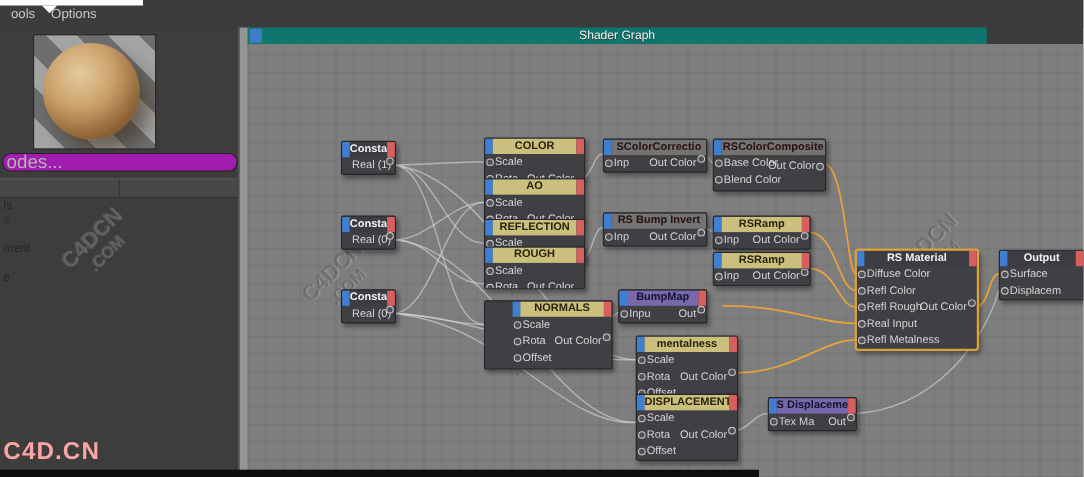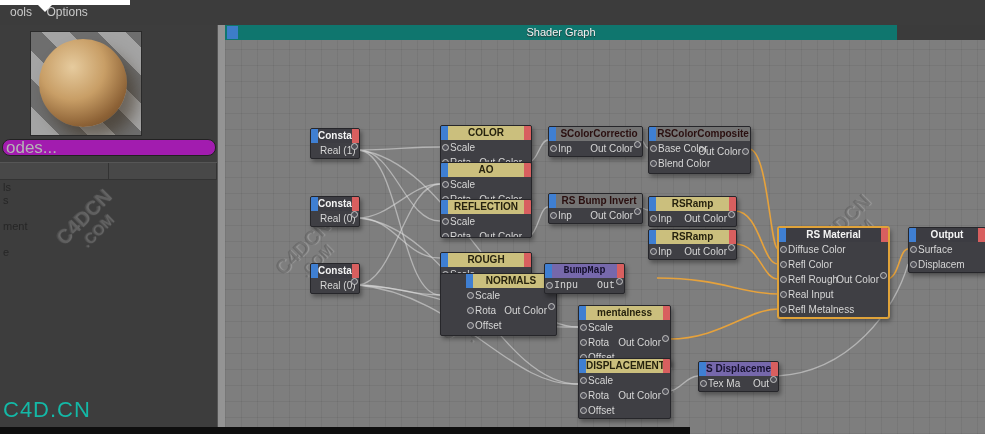--- a/index.html
+++ b/index.html
@@ -20,21 +20,21 @@
   .sphere{position:absolute;left:8px;top:7px;width:88px;height:88px;border-radius:50%;
           background:radial-gradient(circle at 38% 32%,#e6cb9e 0%,#c89e66 40%,#8d6236 72%,#5a3d20 100%);
           box-shadow:10px 12px 16px rgba(50,35,18,.5);}
   .search{position:absolute;left:2px;top:114px;width:209px;height:15px;background:#a21caf;border:1px solid #222;
           border-radius:8px;color:#b5b5b5;font-size:17px;line-height:15px;padding-left:3px;overflow:hidden;}
   .cols{position:absolute;left:0;top:137px;width:217px;height:16px;background:#484848;border-top:1px solid #565656;border-bottom:1px solid #333;display:flex;}
   .col{flex:1;border-right:1px solid #333;}
   .nodelist{position:absolute;left:3px;top:156px;color:#262626;font-size:11px;line-height:13px;}
   .nodelist div{height:13px;}
   .nl-gap{height:14px;}
-  .brand{position:absolute;left:3px;top:372px;color:#14b8a6;font-size:22px;letter-spacing:1px;font-weight:400;}
+  .brand{position:absolute;left:3px;top:372px;color:#fca5a5;font-size:22px;letter-spacing:1px;font-weight:700;}
 
   
   .vstrip{position:absolute;left:217px;top:25px;width:8px;height:409px;background:#949494;border-left:1px solid #555;border-right:1px solid #666;}
 
   
   .graph-title{position:absolute;left:225px;top:25px;width:672px;height:15px;background:#0f766e;border-bottom:1px solid #4a4a4a;}
   .graph-title .tsq{position:absolute;left:2px;top:1px;width:11px;height:13px;background:#3d7dc8;}
   .graph-title .ttext{display:block;text-align:center;color:#f2f2f2;font-size:11px;line-height:15px;text-shadow:0 1px 1px #333;}
   .canvas{position:absolute;left:225px;top:40px;width:760px;height:394px;background:#7e7e7e;
           background-image:
@@ -196,21 +196,21 @@
   </div>
   <div class="node" style="left:440px;top:199px;width:90px;height:37px;">
     <div class="hd tan">
         <span class="tab blue"></span>
         <span class="ttl">REFLECTION</span>
         <span class="tab red"></span>
       </div>
     <div class="row"><i class="port l"></i><span>Scale</span></div>
     <div class="row"><i class="port l"></i><span>Rota</span><span class="r">Out Color</span></div>
   </div>
-  <div class="node" style="left:440px;top:252px;width:90px;height:37px;">
+  <div class="node" style="left:440px;top:224px;width:90px;height:37px;">
     <div class="hd tan">
         <span class="tab blue"></span>
         <span class="ttl">ROUGH</span>
         <span class="tab red"></span>
       </div>
     <div class="row"><i class="port l"></i><span>Scale</span></div>
     <div class="row"><i class="port l"></i><span>Rota</span><span class="r">Out Color</span></div>
   </div>
   <div class="node" style="left:440px;top:273px;width:90px;height:61px;padding-left:25px;">
     <div class="hd tan">
@@ -259,21 +259,21 @@
   </div>
   <div class="node" style="left:648px;top:229px;width:87px;">
     <div class="hd tan">
         <span class="tab blue"></span>
         <span class="ttl">RSRamp</span>
         <span class="tab red"></span>
       </div>
     <div class="row"><i class="port l"></i><span>Inp</span><span class="r">Out Color</span><i class="port r"></i></div>
   </div>
 
-  <div class="node" style="left:544px;top:263px;width:79px;font-family:Liberation Mono, monospace;">
+  <div class="node" style="left:562px;top:263px;width:79px;">
     <div class="hd purple">
         <span class="tab blue"></span>
         <span class="ttl">BumpMap</span>
         <span class="tab red"></span>
       </div>
     <div class="row"><i class="port l"></i><span>Inpu</span><span class="r">Out</span><i class="port r"></i></div>
   </div>
 
   <div class="node" style="left:578px;top:305px;width:91px;height:59px;">
     <div class="hd tan">

